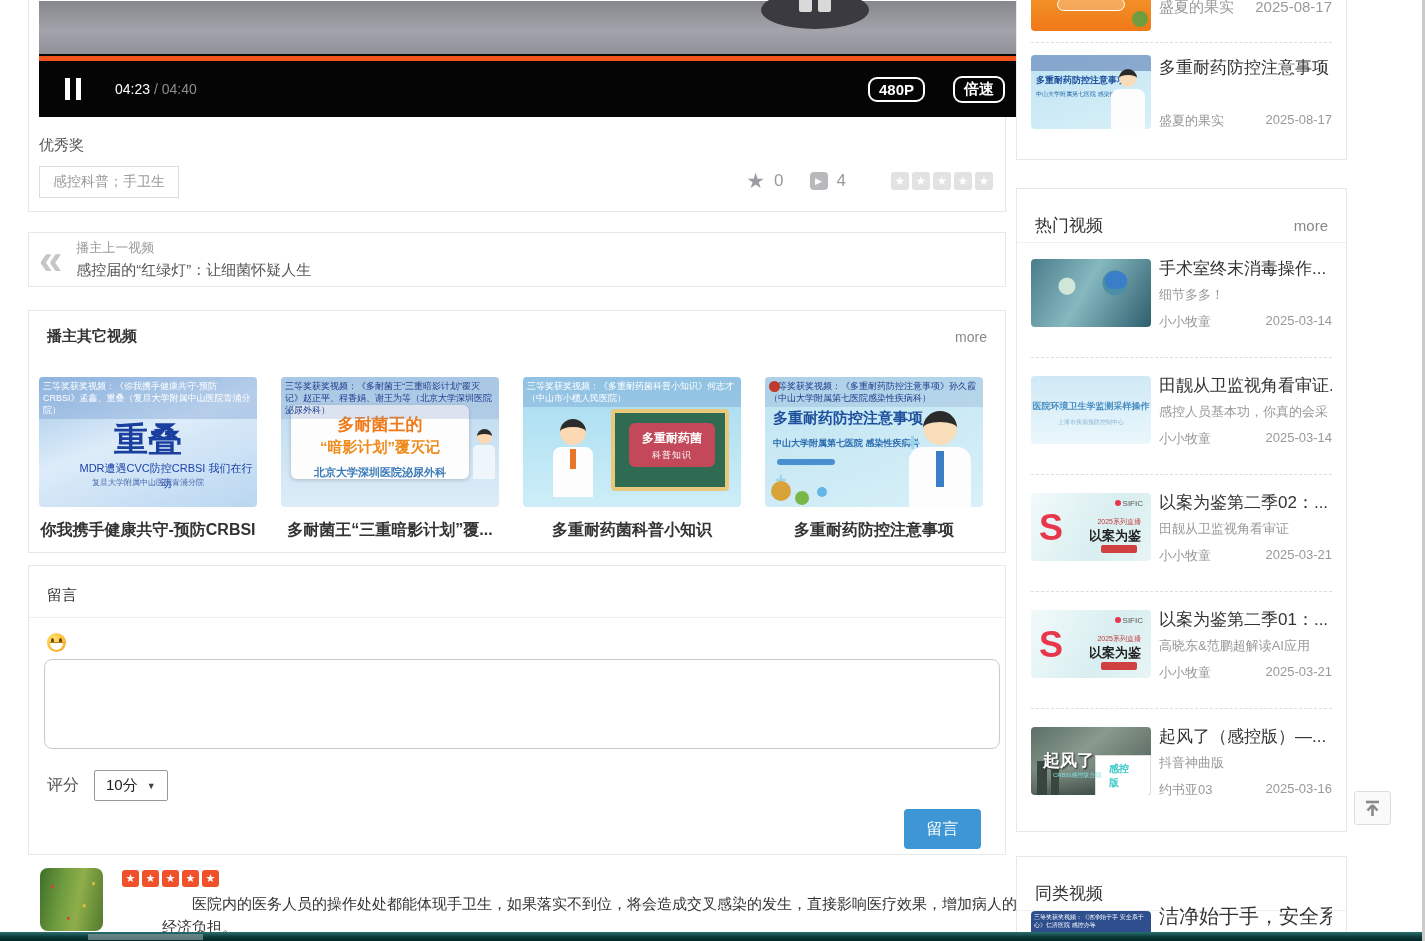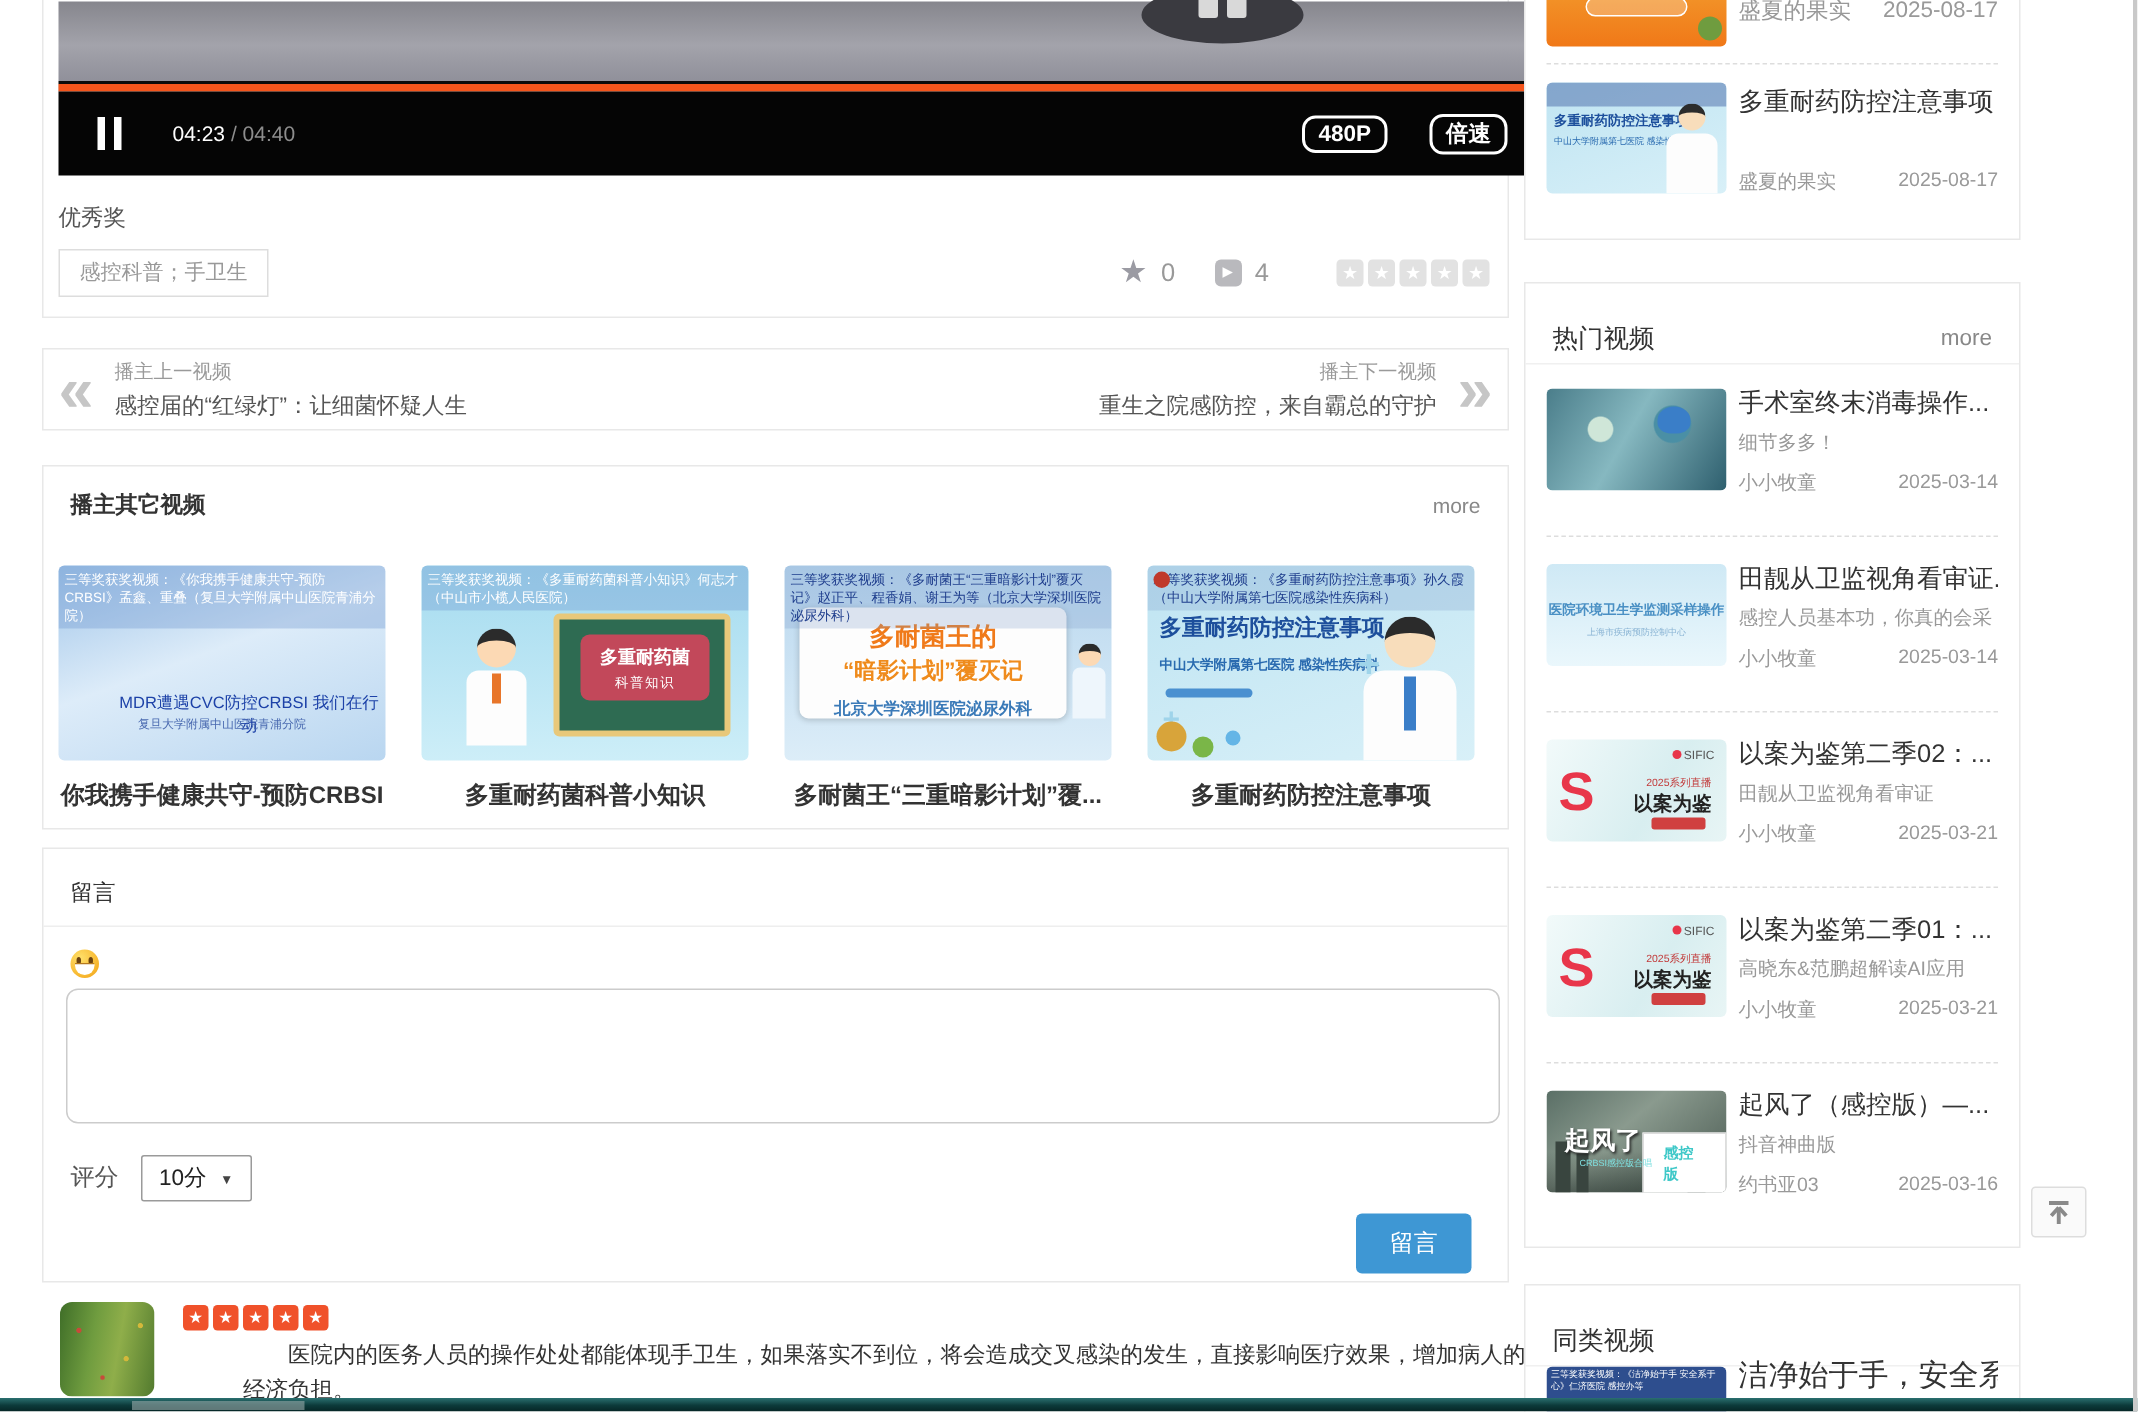--- a/index.html
+++ b/index.html
@@ -288,74 +288,68 @@
 </section>
 
 <section class="card" id="nav-card">
   <div class="nav-group">
     <span class="chevron">«</span>
     <span>
       <div class="nav-label">播主上一视频</div>
       <div class="nav-title">感控届的“红绿灯”：让细菌怀疑人生</div>
     </span>
   </div>
-  <div class="nav-group">
-    <span class="nav-right">
-      <div class="nav-label">播主下一视频</div>
-      <div class="nav-title">重生之院感防控，来自霸总的守护</div>
-    </span>
-    <span class="chevron">»</span>
-  </div>
 </section>
 
 <section class="card" id="other-card">
   <div class="sec-head">
     <span class="sec-title">播主其它视频</span>
     <span class="more-link">more</span>
   </div>
   <div class="ov-row">
     <div class="ov-item">
       <div class="ov-thumb t1">
         <div class="ov-overlay">三等奖获奖视频：《你我携手健康共守-预防CRBSI》孟鑫、重叠（复旦大学附属中山医院青浦分院）</div>
+        <div class="big">重叠</div>
         <div class="mid">MDR遭遇CVC防控CRBSI 我们在行动</div>
         <div class="sml">复旦大学附属中山医院青浦分院</div>
       </div>
       <div class="ov-title">你我携手健康共守-预防CRBSI</div>
+    </div>
+    <div class="ov-item">
+      <div class="ov-thumb t3">
+        <div class="ov-overlay" style="background:rgba(120,150,200,.25);color:#1d3c8c;">三等奖获奖视频：《多耐菌王“三重暗影计划”覆灭记》赵正平、程香娟、谢王为等（北京大学深圳医院泌尿外科）</div>
+        <div class="panel">
+          <div class="l1">多耐菌王的</div>
+          <div class="l2">“暗影计划”覆灭记</div>
+          <div class="l3">北京大学深圳医院泌尿外科</div>
+        </div>
+        <div class="minidoc">
+            <span class="head"></span>
+            <span class="body"></span>
+          </div>
+      </div>
+      <div class="ov-title">多耐菌王“三重暗影计划”覆...</div>
     </div>
     <div class="ov-item">
       <div class="ov-thumb t2">
         <div class="ov-overlay">三等奖获奖视频：《多重耐药菌科普小知识》何志才（中山市小榄人民医院）</div>
         <div class="doc">
             <span class="head"></span>
             <span class="body"></span>
             <span class="tie"></span>
           </div>
         <div class="board">
           <div class="redboard">
             <div class="rb1">多重耐药菌</div>
             <div class="rb2">科普知识</div>
           </div>
         </div>
       </div>
       <div class="ov-title">多重耐药菌科普小知识</div>
-    </div>
-    <div class="ov-item">
-      <div class="ov-thumb t3">
-        <div class="ov-overlay" style="background:rgba(120,150,200,.25);color:#1d3c8c;">三等奖获奖视频：《多耐菌王“三重暗影计划”覆灭记》赵正平、程香娟、谢王为等（北京大学深圳医院泌尿外科）</div>
-        <div class="panel">
-          <div class="l1">多耐菌王的</div>
-          <div class="l2">“暗影计划”覆灭记</div>
-          <div class="l3">北京大学深圳医院泌尿外科</div>
-        </div>
-        <div class="minidoc">
-            <span class="head"></span>
-            <span class="body"></span>
-          </div>
-      </div>
-      <div class="ov-title">多耐菌王“三重暗影计划”覆...</div>
     </div>
     <div class="ov-item">
       <div class="ov-thumb t4">
         <span class="badge-dot"></span>
         <div class="ov-overlay" style="background:rgba(120,150,200,.25);color:#1d3c8c;">二等奖获奖视频：《多重耐药防控注意事项》孙久霞（中山大学附属第七医院感染性疾病科）</div>
         <div class="main">多重耐药防控注意事项</div>
         <div class="sub">中山大学附属第七医院 感染性疾病科</div>
         <div class="bar"></div>
         <span class="plus" style="left:140px;top:50px;font-size:26px;">+</span>
         <span class="plus" style="left:10px;top:92px;font-size:20px;">+</span>

